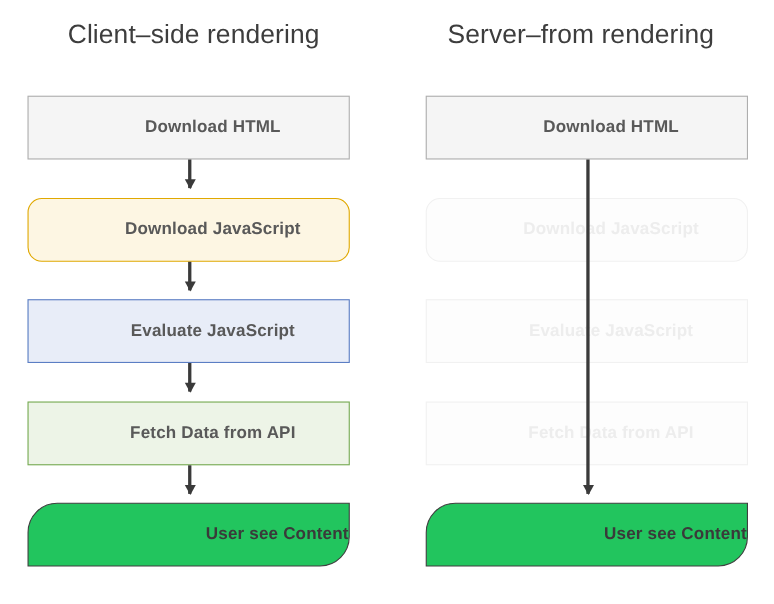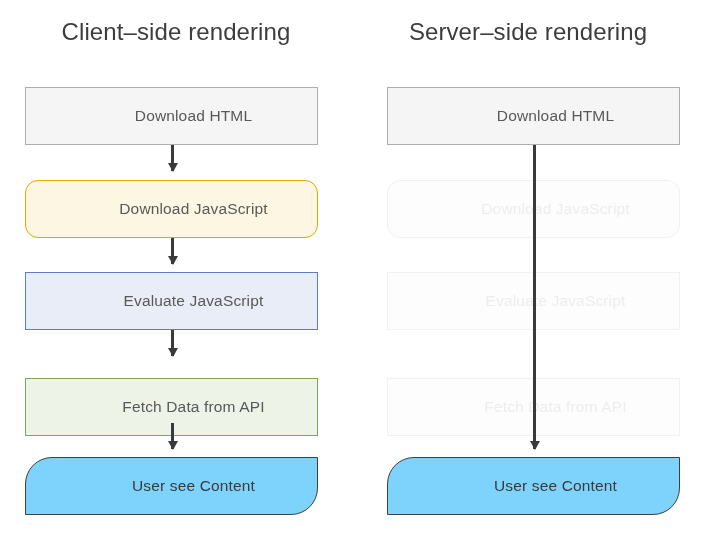--- a/index.html
+++ b/index.html
@@ -45,21 +45,21 @@
   
   .node {
     position: absolute;
     left: 25px;
     width: 293px;
     height: 58px;
     display: flex;
     align-items: center;
     justify-content: center;
     font-size: 15.5px;
-    font-weight: 400;
+    font-weight: 700;
     color: #595959;
     letter-spacing: 0.15px;
     white-space: nowrap;
     border: 1.4px solid #adadad;
     background: #f4f4f4;
     padding-left: 44px;
   }
   #column-server .node { left: 35px; }
 
   .node-gray {
@@ -74,38 +74,39 @@
     background: #e8edf8;
     border-color: #5b7ec4;
   }
   .node-green {
     background: #edf4e7;
     border-color: #77ab54;
   }
 
   
   .node-terminator {
-    background: #7dd3fc;
+    background: #22c55e;
     border: 1.4px solid #3f3f3f;
     border-radius: 27px 0px 27px 0px;
     color: #3a3a3a;
+    justify-content: flex-end;
   }
 
   
   .node-faded {
     background: #fdfdfd;
     border-color: #f1f1f1;
     color: #ededed;
   }
 
   
   .row-1 { top: 87px;  }
   .row-2 { top: 180px; border-radius: 13px; }
   .row-3 { top: 272px; text-align: center; }
-  .row-4 { top: 378px; }
+  .row-4 { top: 365px; }
   .row-5 { top: 457px; }
 
   
   .connector {
     position: absolute;
     left: 171px;
     width: 3px;
     background: #3a3a3a;
   }
   #column-server .connector { left: 181px; }
@@ -165,21 +166,21 @@
     <div class="connector arrow-4"></div>
 
     <div class="node node-terminator row-5">
       <span>User see Content</span>
     </div>
 
   </div>
 
   <div class="column" id="column-server">
 
-    <div class="panel-title">Server–side rendering</div>
+    <div class="panel-title">Server–from rendering</div>
 
     <div class="node node-gray row-1">
       <span>Download HTML</span>
     </div>
 
     <div class="node node-faded row-2">
       <span>Download JavaScript</span>
     </div>
 
     <div class="node node-faded row-3">

